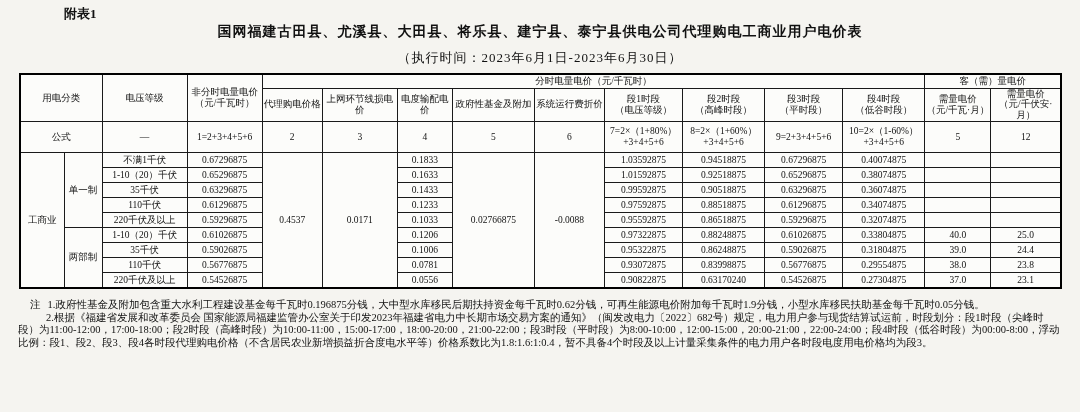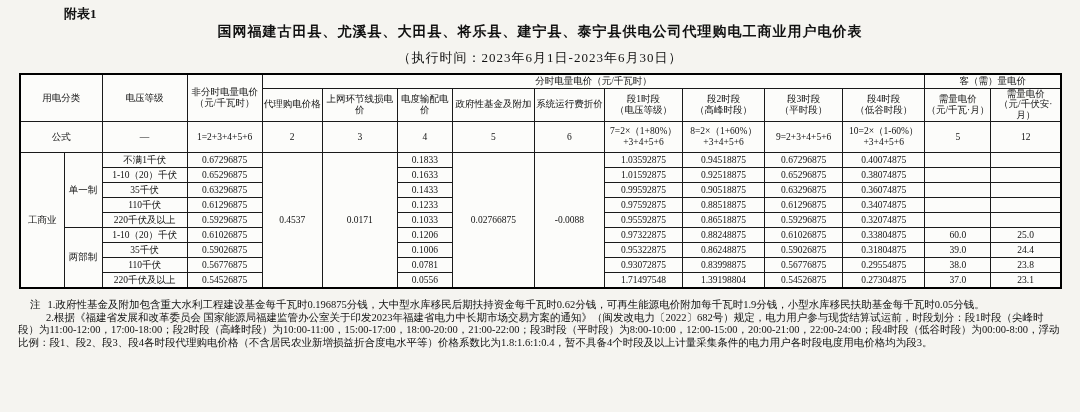--- a/index.html
+++ b/index.html
@@ -194,21 +194,21 @@
       </tr>
       <tr class="row-data">
         <td rowspan="4">两部制</td>
         <td>1-10（20）千伏</td>
         <td>0.61026875</td>
         <td>0.1206</td>
         <td>0.97322875</td>
         <td>0.88248875</td>
         <td>0.61026875</td>
         <td>0.33804875</td>
-        <td>60.0</td>
+        <td>40.0</td>
         <td>25.0</td>
       </tr>
       <tr class="row-data">
         <td>35千伏</td>
         <td>0.59026875</td>
         <td>0.1006</td>
         <td>0.95322875</td>
         <td>0.86248875</td>
         <td>0.59026875</td>
         <td>0.31804875</td>
@@ -223,22 +223,22 @@
         <td>0.83998875</td>
         <td>0.56776875</td>
         <td>0.29554875</td>
         <td>38.0</td>
         <td>23.8</td>
       </tr>
       <tr class="row-data">
         <td>220千伏及以上</td>
         <td>0.54526875</td>
         <td>0.0556</td>
-        <td>1.71497548</td>
-        <td>1.39198804</td>
+        <td>0.90822875</td>
+        <td>0.63170240</td>
         <td>0.54526875</td>
         <td>0.27304875</td>
         <td>37.0</td>
         <td>23.1</td>
       </tr>
     </tbody>
   </table>
 
   <div class="notes">
     <p class="note first"><span class="note-prefix">注</span><span>1.政府性基金及附加包含重大水利工程建设基金每千瓦时0.196875分钱，大中型水库移民后期扶持资金每千瓦时0.62分钱，可再生能源电价附加每千瓦时1.9分钱，小型水库移民扶助基金每千瓦时0.05分钱。</span></p>

